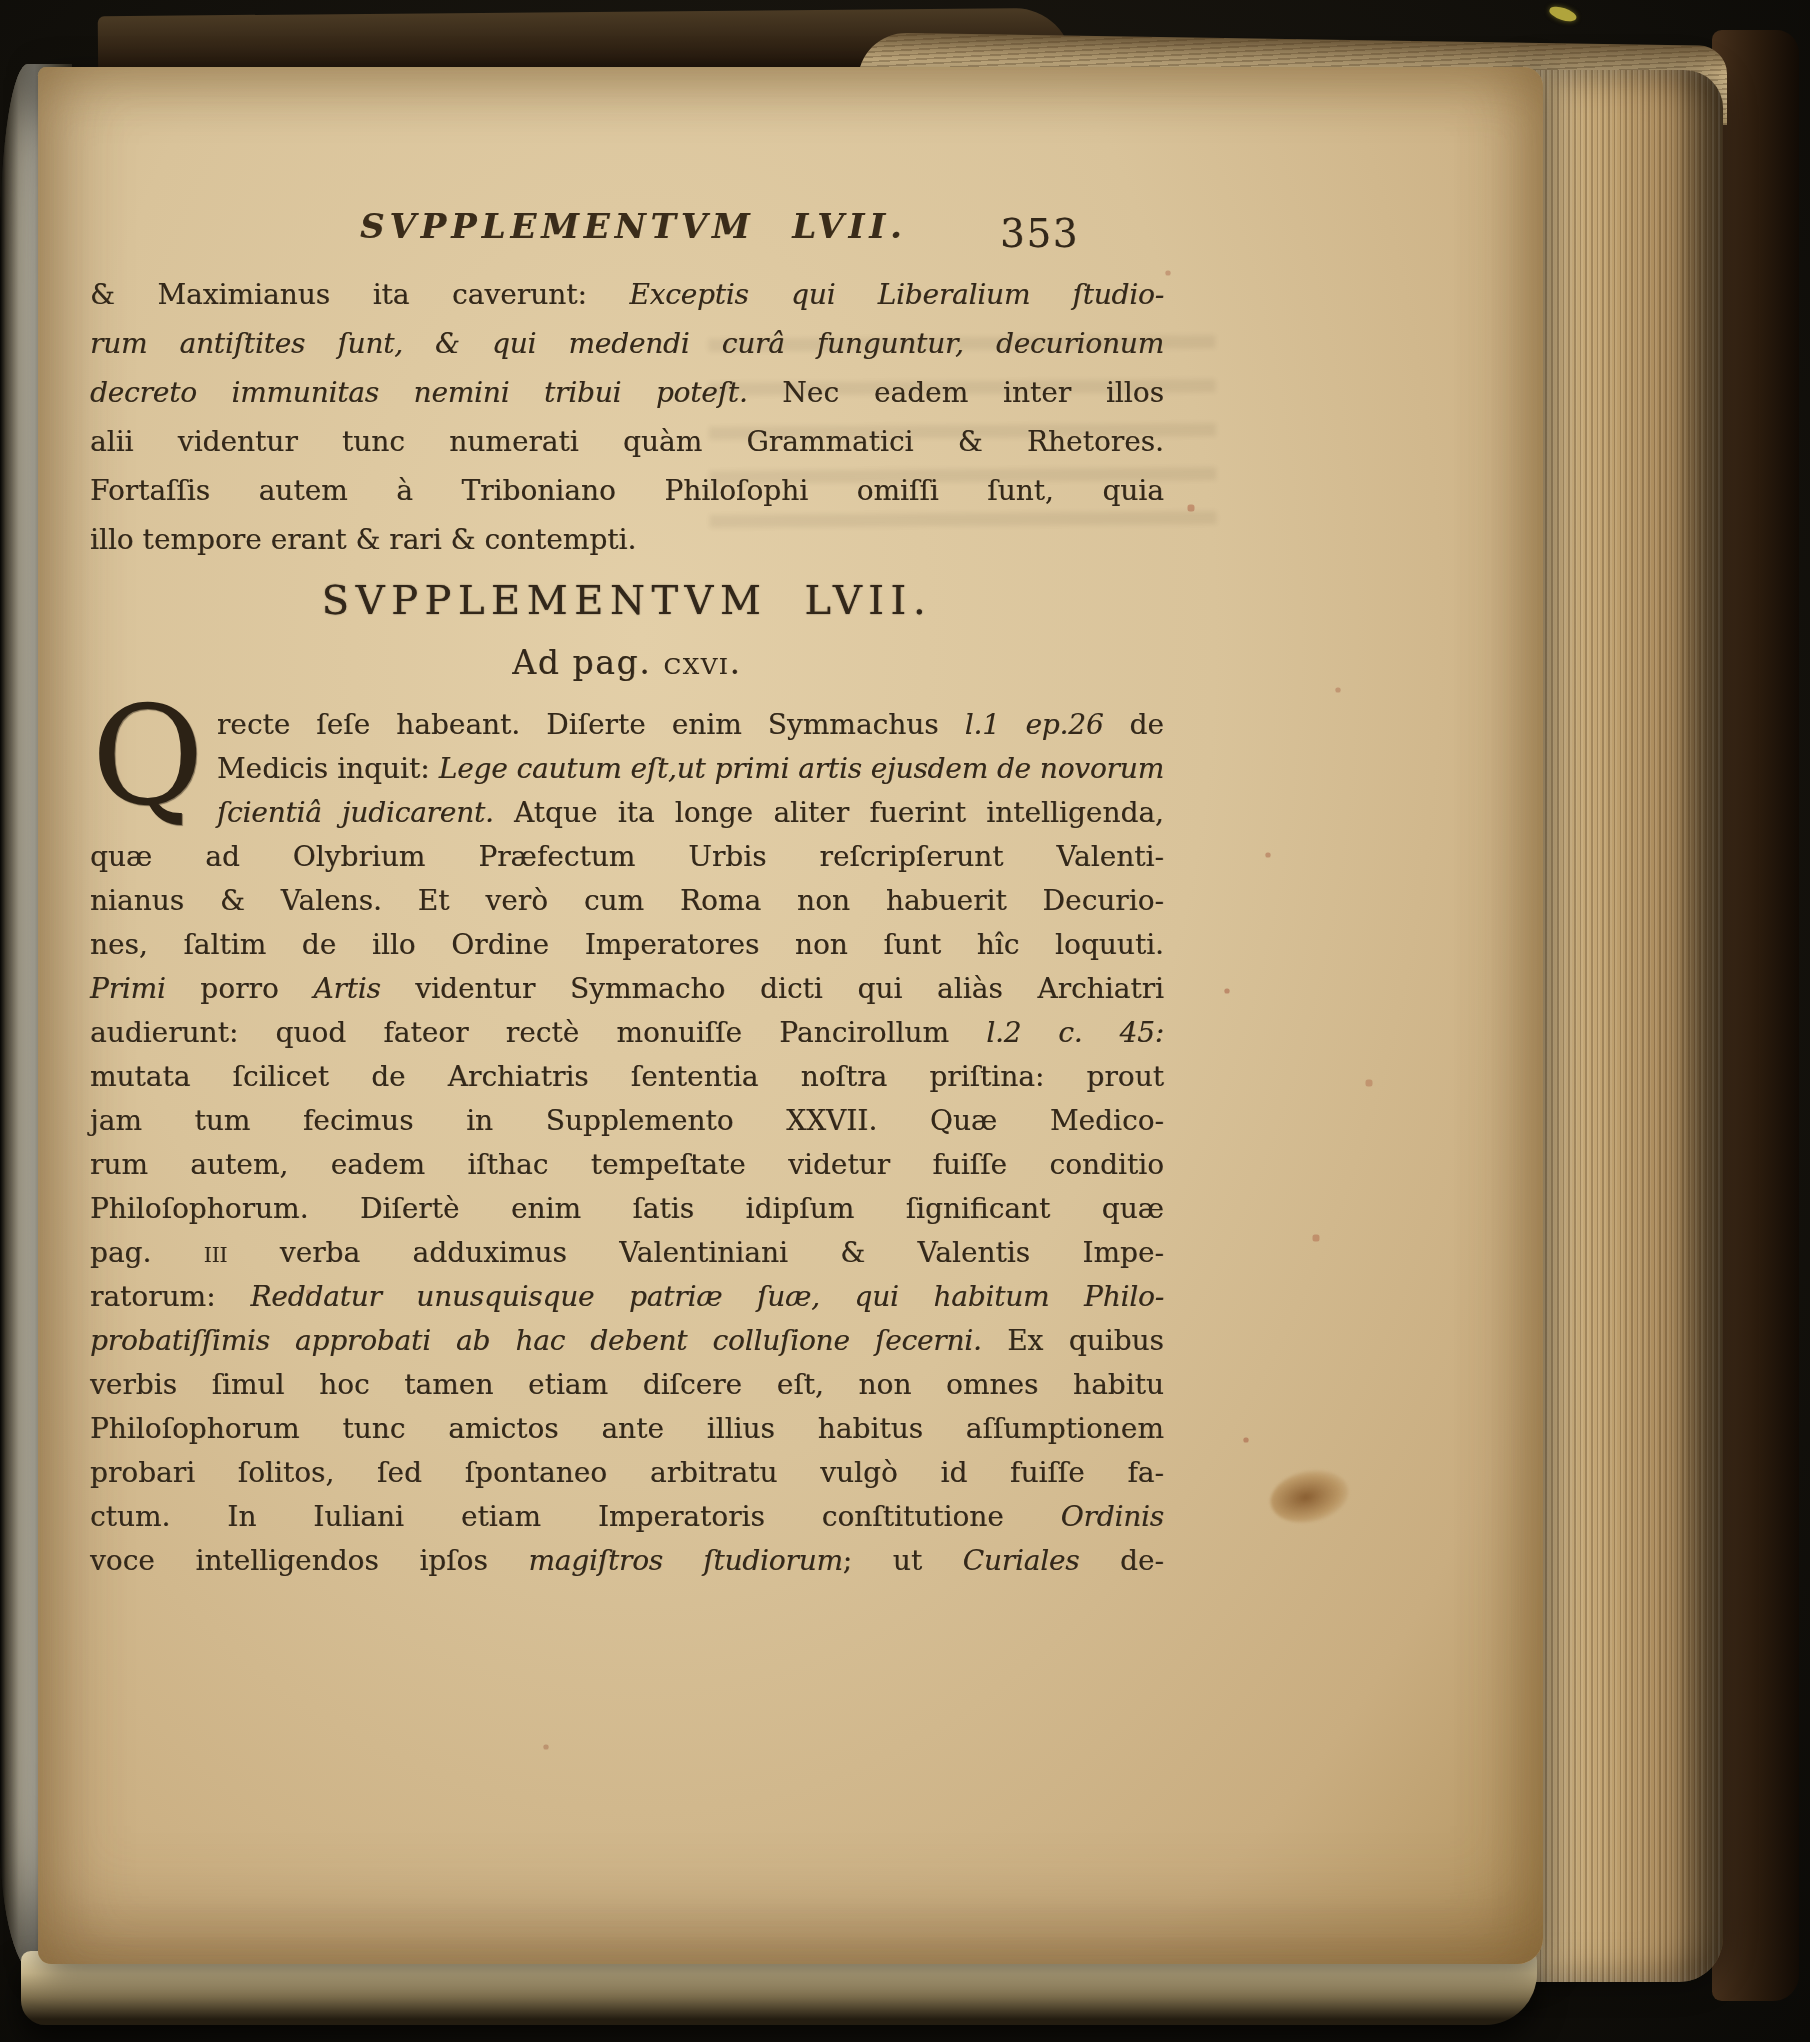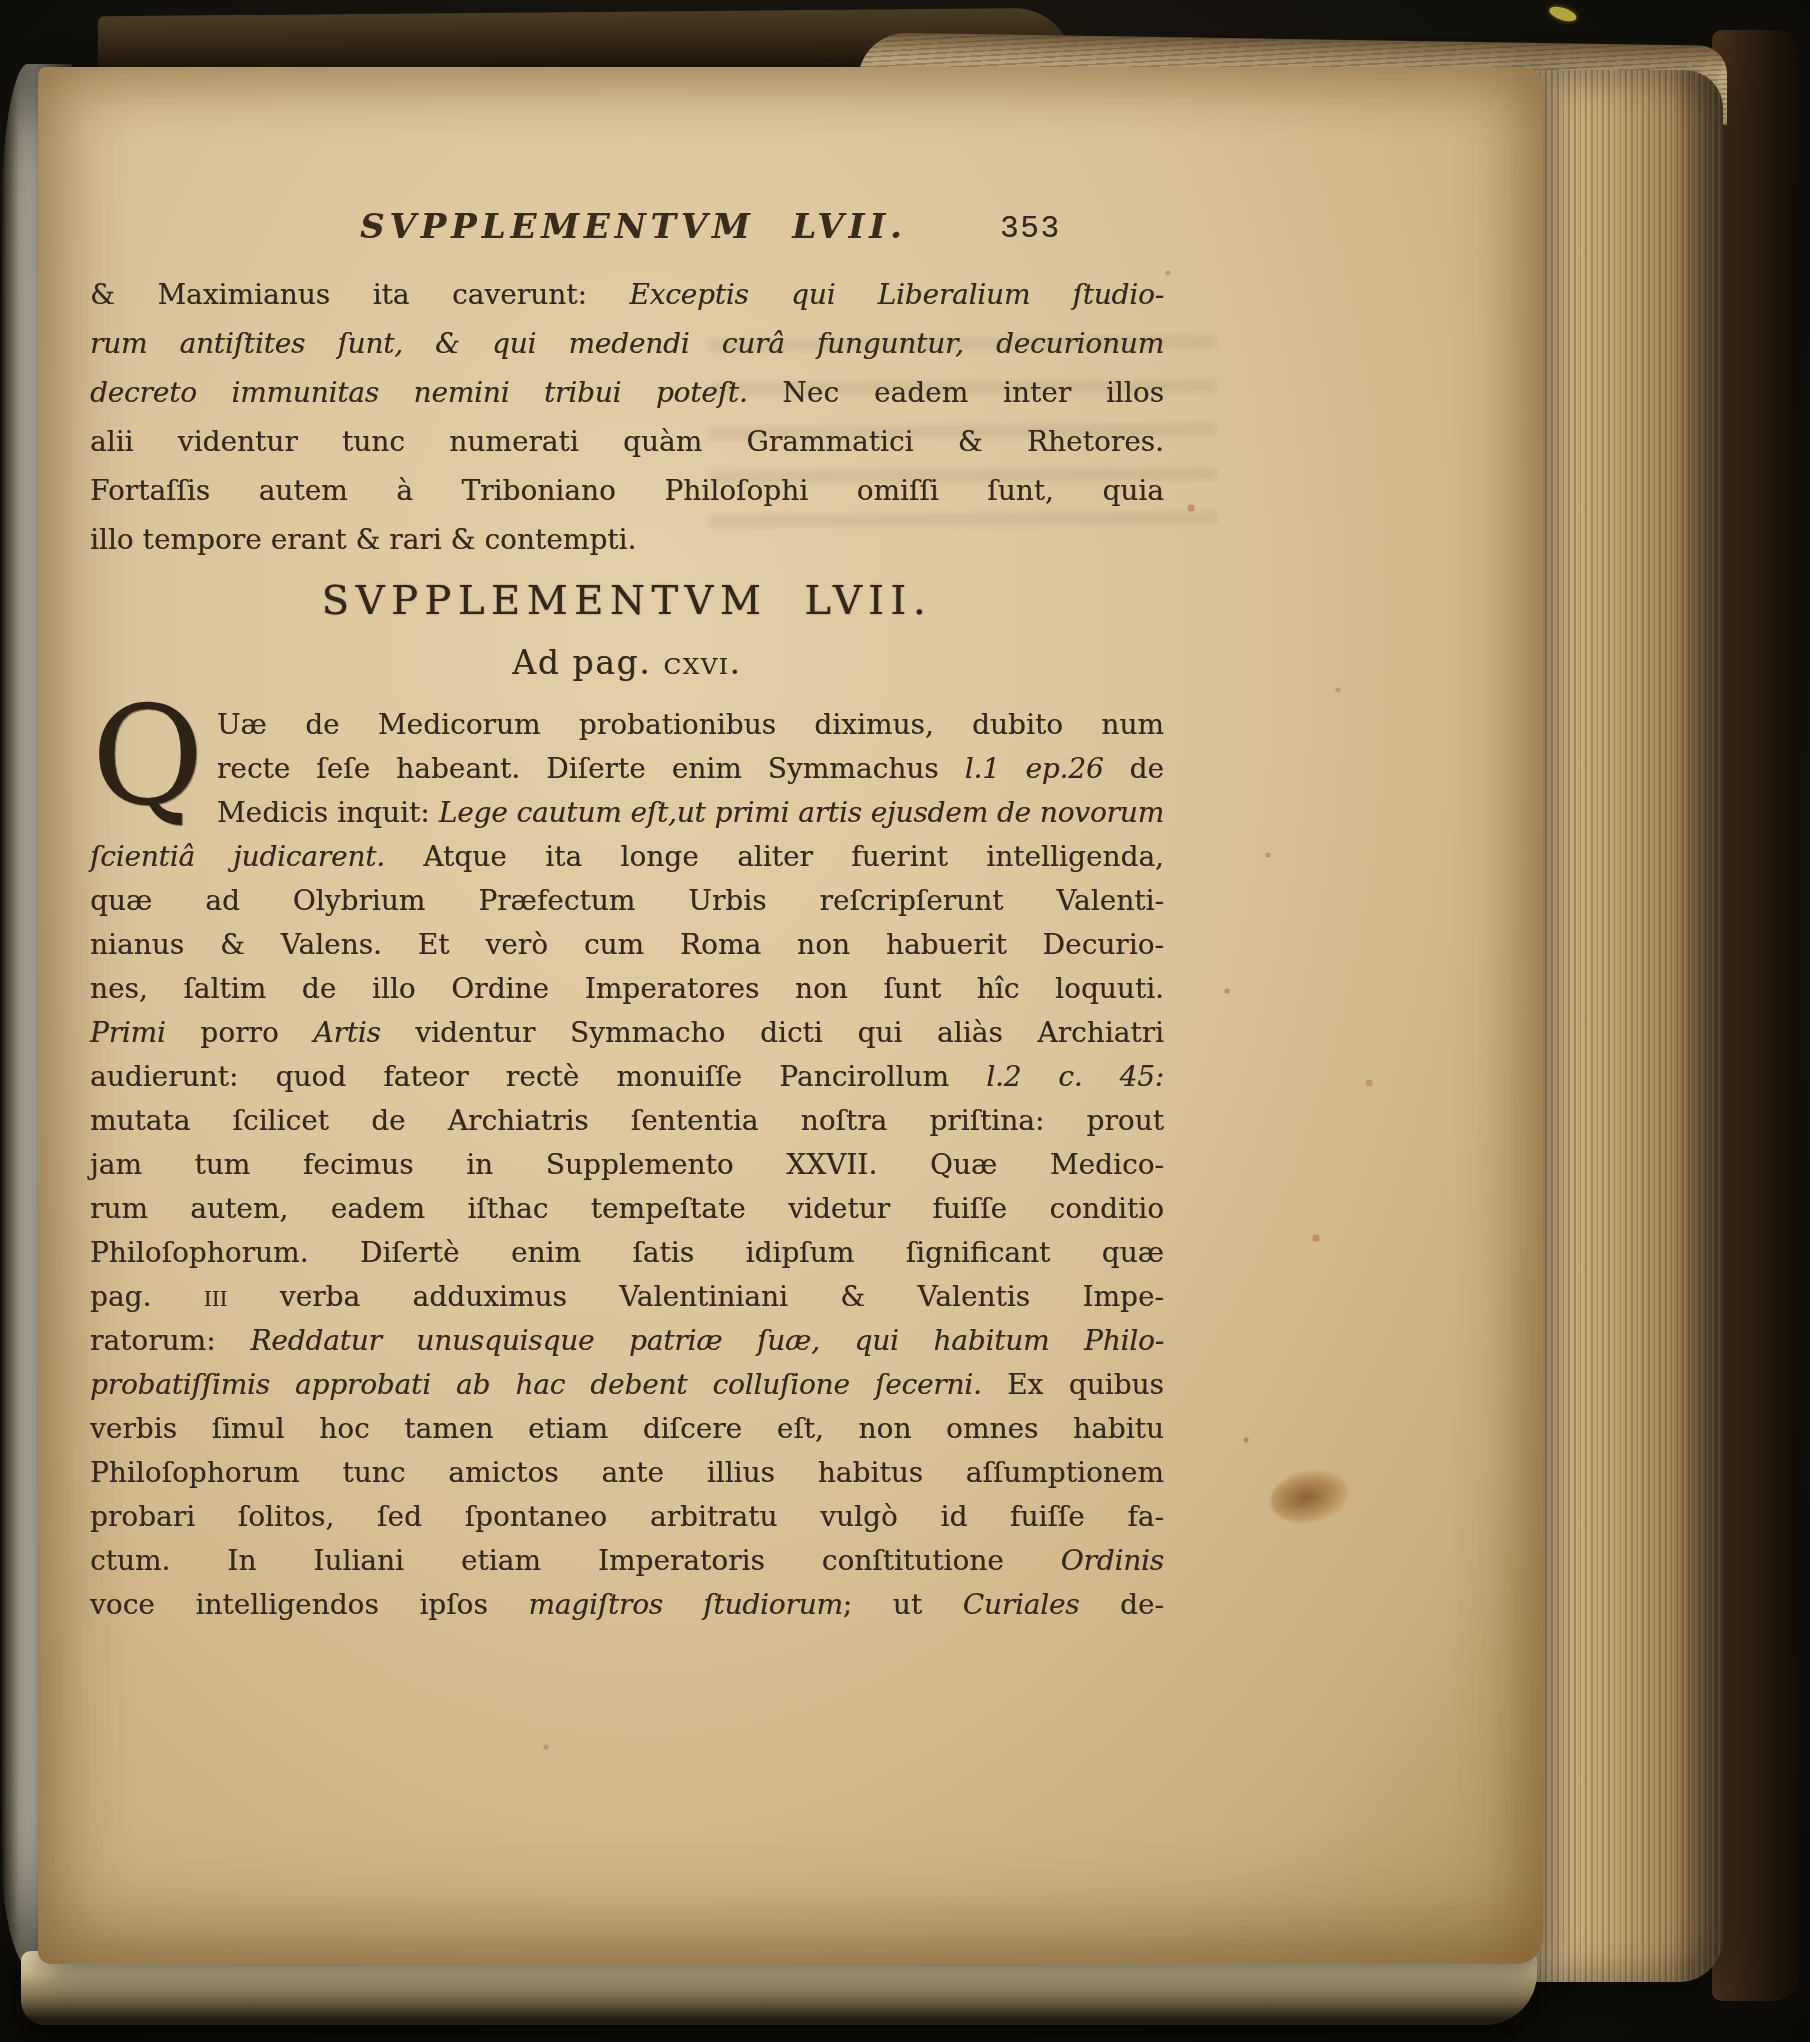--- a/index.html
+++ b/index.html
@@ -55,21 +55,21 @@
                   1207px 1372px 0 1.6px rgba(150,60,40,.4), 1129px 205px 0 1.6px rgba(150,60,40,.3),
                   270px 1224px 0 1.6px rgba(140,60,40,.3), 507px 1679px 0 1.6px rgba(140,60,40,.3),
                   1299px 622px 0 1.6px rgba(150,60,40,.3), 1330px 1015px 0 2.5px rgba(155,65,42,.3);}
 
   
   .textblock{position:absolute;left:52px;top:139px;width:1074px;color:#33281a;
        text-shadow:0.4px 0.4px 0.6px rgba(58,45,29,.45);}
   .runhead{position:relative;height:52px;margin-bottom:11.5px;}
   .rh-title{position:absolute;left:270px;top:0;font-style:italic;font-weight:bold;
        font-size:34px;letter-spacing:4.9px;word-spacing:21px;color:#3a2c1a;}
-  .rh-num{position:absolute;left:910px;top:4.9px;font-size:31px;letter-spacing:1.6px;font-family:Liberation Mono, monospace;}
+  .rh-num{position:absolute;left:910px;top:4.9px;font-size:39px;letter-spacing:1.6px;}
   .lines{width:100%;}
   .line{text-align:justify;text-align-last:justify;line-height:46px;font-size:28px;}
   .p1 .line{line-height:49px;}
   .line.no-just{text-align-last:left;}
   .it{font-style:italic;letter-spacing:-0.2px;}
   .sc{font-variant:small-caps;}
   .p1{margin-bottom:13px;}
   .sect{margin:11.5px 0 0;text-align:center;font-size:40px;font-weight:normal;
        letter-spacing:6.5px;word-spacing:18px;color:#32271a;
        text-shadow:0 0 1.2px rgba(50,39,26,.9);}
@@ -115,21 +115,20 @@
 
       <h2 class="sect">SVPPLEMENTVM LVII.</h2>
 
       <div class="subhead">
         <span>Ad pag. </span><span class="sc">cxvi.</span>
       </div>
 
       <div class="p2">
         <div class="dropcap">Q</div>
         <div class="lines">
-            <div class="line"><span>Uæ de Medicorum probationibus diximus, dubito num</span></div>
             <div class="line"><span>recte ſeſe habeant. Diſerte enim Symmachus </span><span class="it">l.1 ep.26</span><span> de</span></div>
             <div class="line"><span>Medicis inquit: </span><span class="it">Lege cautum eſt,ut primi artis ejusdem de novorum</span></div>
             <div class="line"><span class="it">ſcientiâ judicarent.</span><span> Atque ita longe aliter fuerint intelligenda,</span></div>
             <div class="line"><span>quæ ad Olybrium Præfectum Urbis reſcripſerunt Valenti-</span></div>
             <div class="line"><span>nianus &amp; Valens. Et verò cum Roma non habuerit Decurio-</span></div>
             <div class="line"><span>nes, ſaltim de illo Ordine Imperatores non ſunt hîc loquuti.</span></div>
             <div class="line"><span class="it">Primi</span><span> porro </span><span class="it">Artis</span><span> videntur Symmacho dicti qui aliàs Archiatri</span></div>
             <div class="line"><span>audierunt: quod fateor rectè monuiſſe Pancirollum </span><span class="it">l.2 c. 45:</span></div>
             <div class="line"><span>mutata ſcilicet de Archiatris ſententia noſtra priſtina: prout</span></div>
             <div class="line"><span>jam tum fecimus in Supplemento XXVII. Quæ Medico-</span></div>

